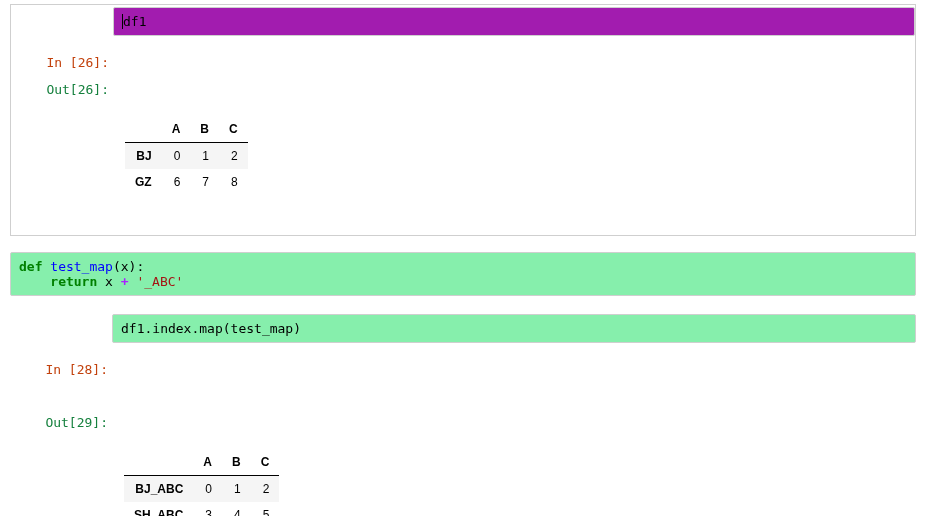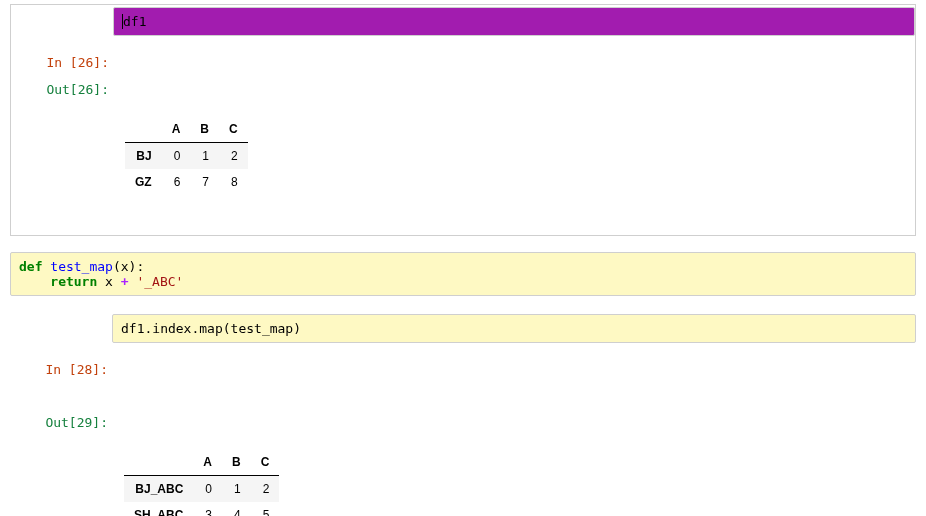--- a/index.html
+++ b/index.html
@@ -26,21 +26,21 @@
     font-size: 13px;
     user-select: none;
     flex-shrink: 0;
   }
   .prompt-in { color: #c2410c; margin-top: 44px; }
   .prompt-out { color: #15803d; }
   .input-area {
     flex: 1;
     border: 1px solid #cfcfcf;
     border-radius: 2px;
-    background: #fef9c3;
+    background: #86efac;
     padding: 6px 8px;
     min-height: 14px;
     font-family: monospace;
     white-space: pre;
     margin: 2px 0;
   }
   .output-area {
     flex: 1;
     padding: 6px 8px;
     font-family: monospace;

